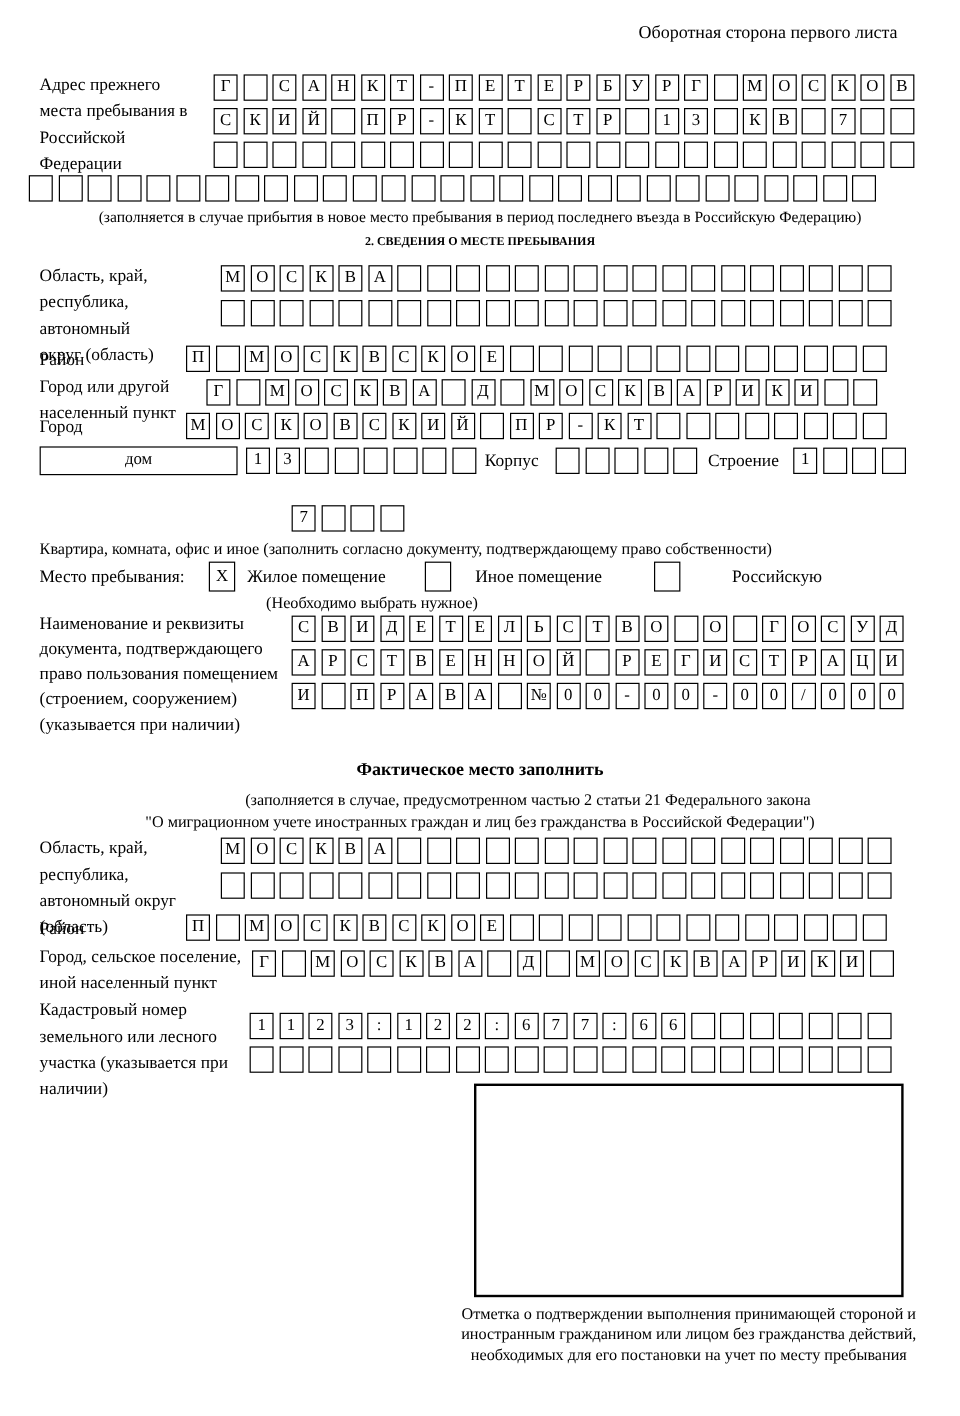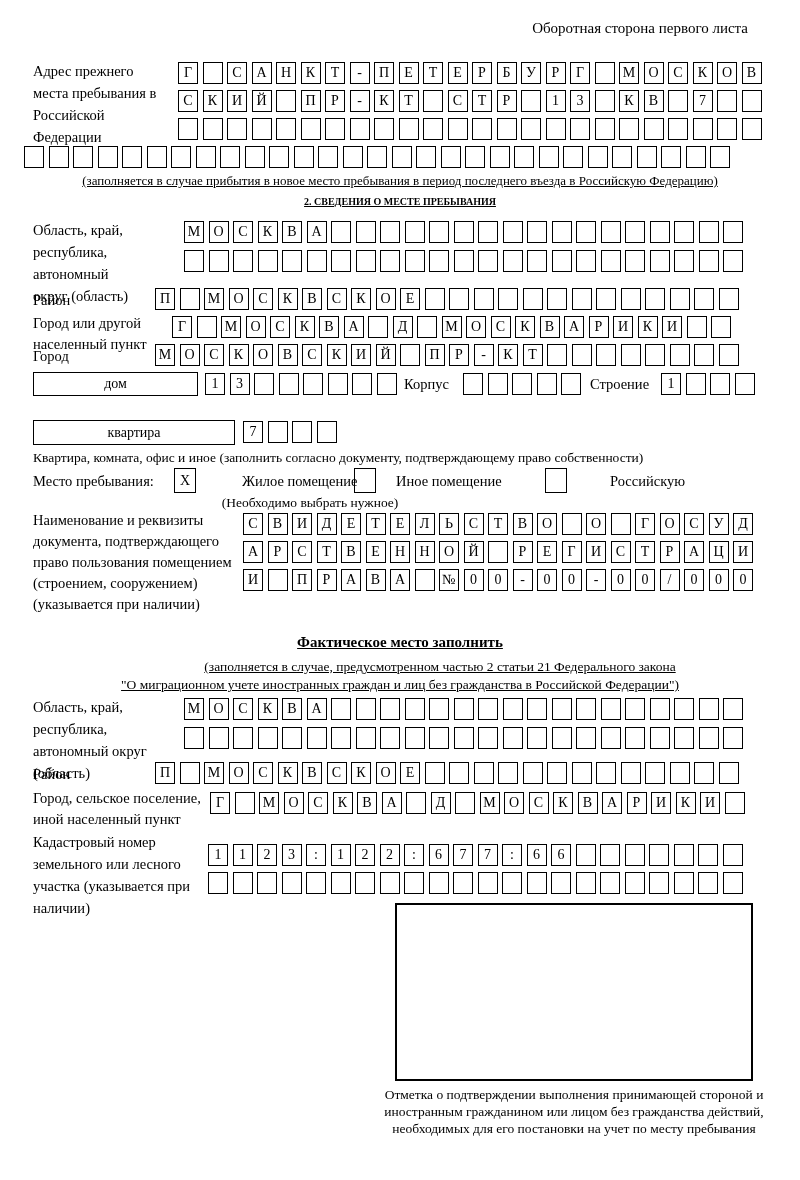--- a/index.html
+++ b/index.html
@@ -7,21 +7,21 @@
         font-family:"Liberation Serif","DejaVu Serif",serif;overflow:hidden;}
   .abs{position:absolute;}
   .cells{display:flex;gap:4.5px;}
   .cell{flex:0 0 auto;width:20px;height:22px;border:1.7px solid #000;box-sizing:border-box;
         display:flex;align-items:center;justify-content:center;
         font:14px/20px "Liberation Serif",serif;}
   .flabel{font-size:14.5px;line-height:22px;}
   .flabel.tight{line-height:21px;}
   .cap{font-size:13px;}
   .cap15{font-size:13.5px;}
-  .center{text-align:center;width:800px;left:0;text-decoration:underline;}
+  .center{text-align:center;width:800px;left:0;}
   .title{font-weight:bold;font-size:10px;}
   .wide-box{border:1.7px solid #000;box-sizing:border-box;display:flex;align-items:center;
         justify-content:center;font-size:14px;}
   .note{font-size:15px;}
   .mark-box{border:2px solid #000;box-sizing:border-box;background:#fff;}
 </style>
 </head>
 <body>
 
 <div class="page">
@@ -297,32 +297,31 @@
       <div class="cell"></div>
     </div>
   <div class="abs flabel" style="left:590px;top:373px;">Строение</div>
   <div class="abs cells" style="left:661px;top:373px;">
       <div class="cell">1</div>
       <div class="cell"></div>
       <div class="cell"></div>
       <div class="cell"></div>
     </div>
 
-  <div class="abs wide-box" style="left:33px;top:420px;width:202px;height:25px;">квартира</div>
   <div class="abs cells" style="left:243px;top:421px;">
       <div class="cell">7</div>
       <div class="cell"></div>
       <div class="cell"></div>
       <div class="cell"></div>
     </div>
   <div class="abs cap15" style="left:33px;top:450px;">Квартира, комната, офис и иное (заполнить согласно документу, подтверждающему право собственности)</div>
 
   <div class="abs flabel" style="left:33px;top:470px;">Место пребывания:</div>
   <div class="abs cell" style="left:174px;top:468px;width:22px;height:25px;">X</div>
-  <div class="abs flabel" style="left:206px;top:470px;margin-left:36px;">Жилое помещение</div>
+  <div class="abs flabel" style="left:206px;top:470px;">Жилое помещение</div>
   <div class="abs cell" style="left:354px;top:468px;width:22px;height:25px;"></div>
   <div class="abs flabel" style="left:396px;top:470px;">Иное помещение</div>
   <div class="abs cell" style="left:545px;top:468px;width:22px;height:25px;"></div>
   <div class="abs flabel" style="left:610px;top:470px;">Российскую</div>
   <div class="abs cap15" style="left:150px;top:495px;width:320px;text-align:center;">(Необходимо выбрать нужное)</div>
 
   <div class="abs flabel tight" style="left:33px;top:510px;width:208px;">Наименование и реквизиты документа, подтверждающего право пользования помещением (строением, сооружением) (указывается при наличии)</div>
   <div class="abs cells" style="left:243px;top:513px;">
       <div class="cell">С</div>
       <div class="cell">В</div>

